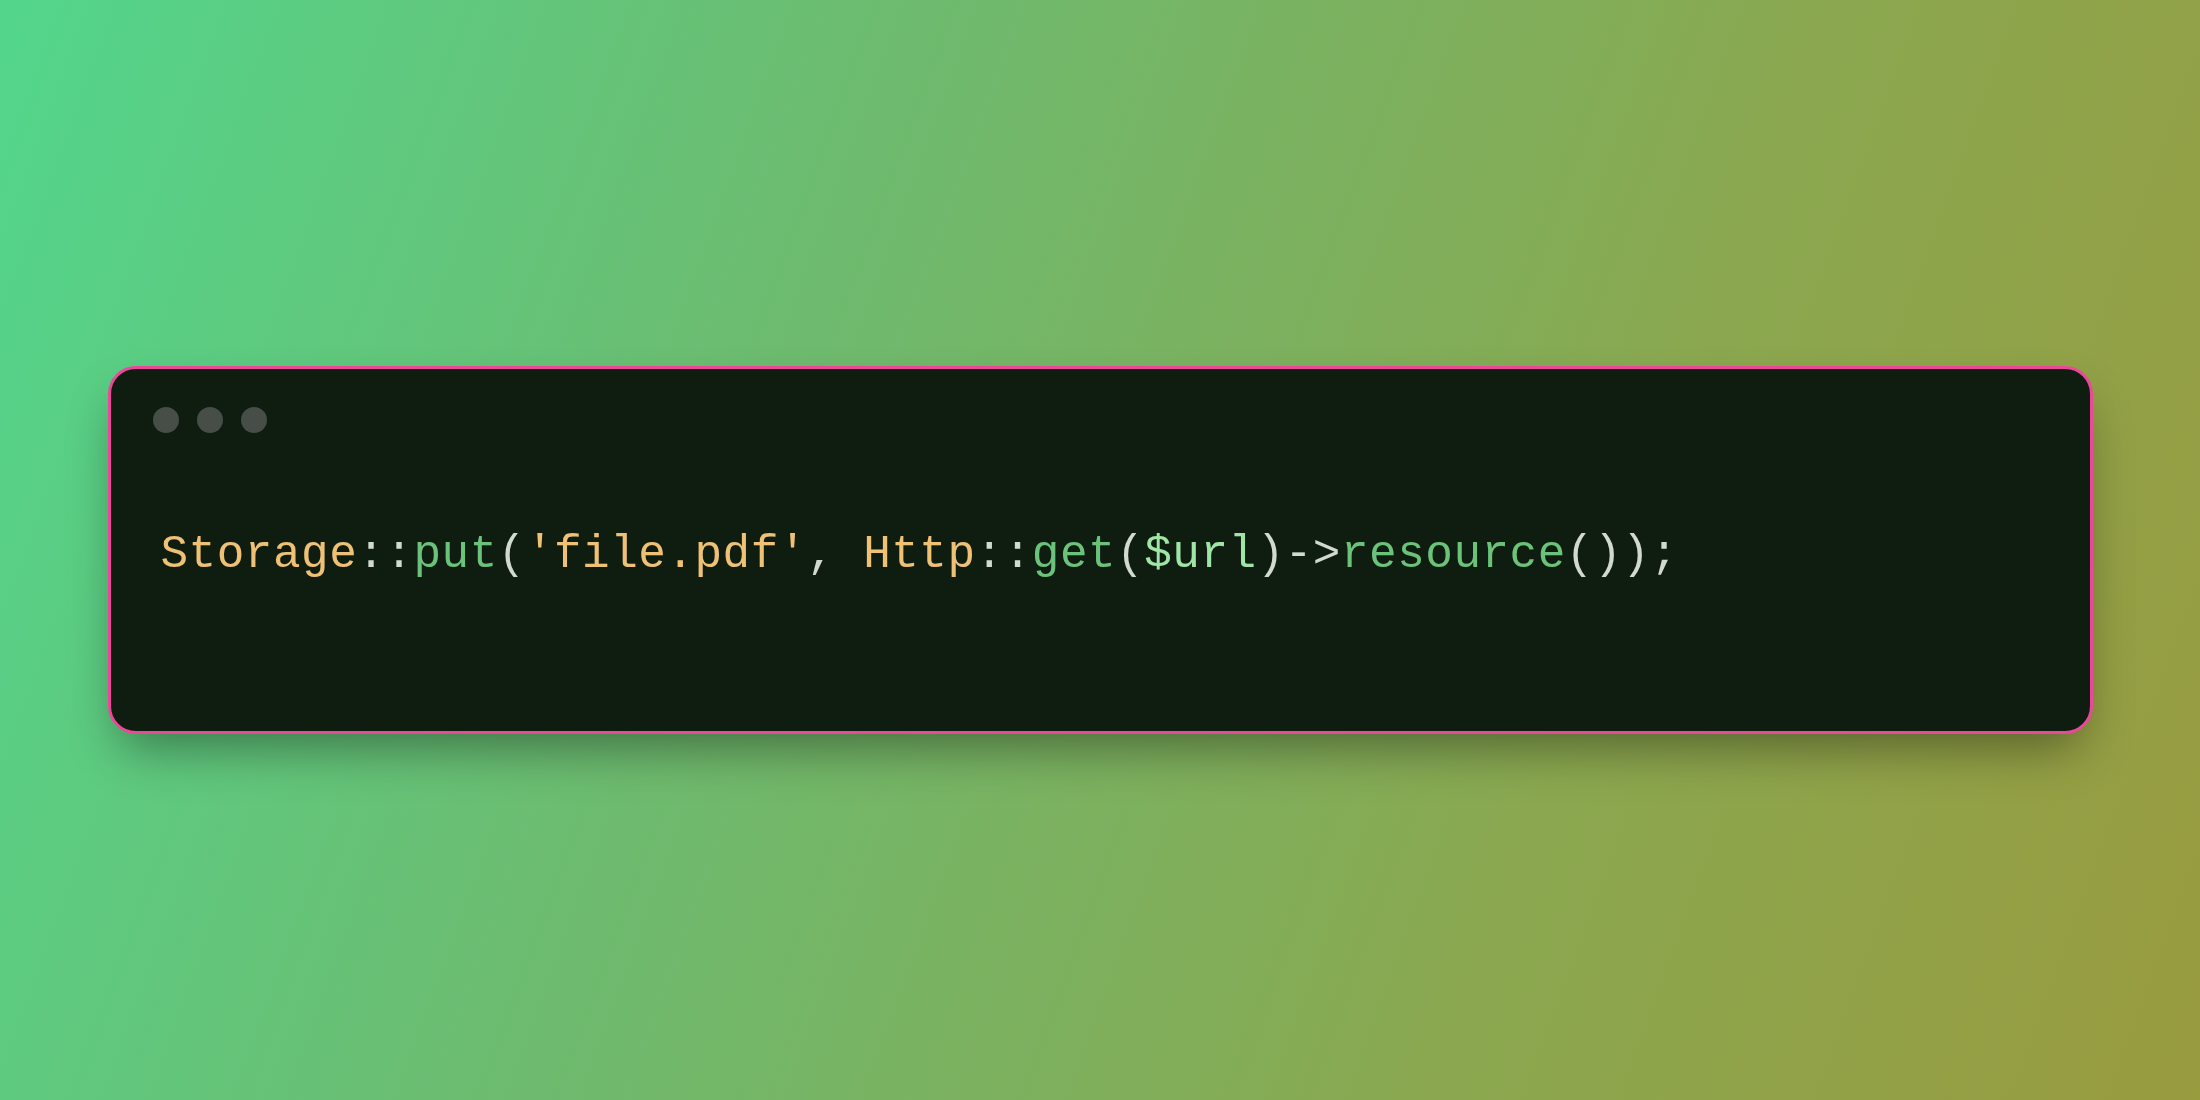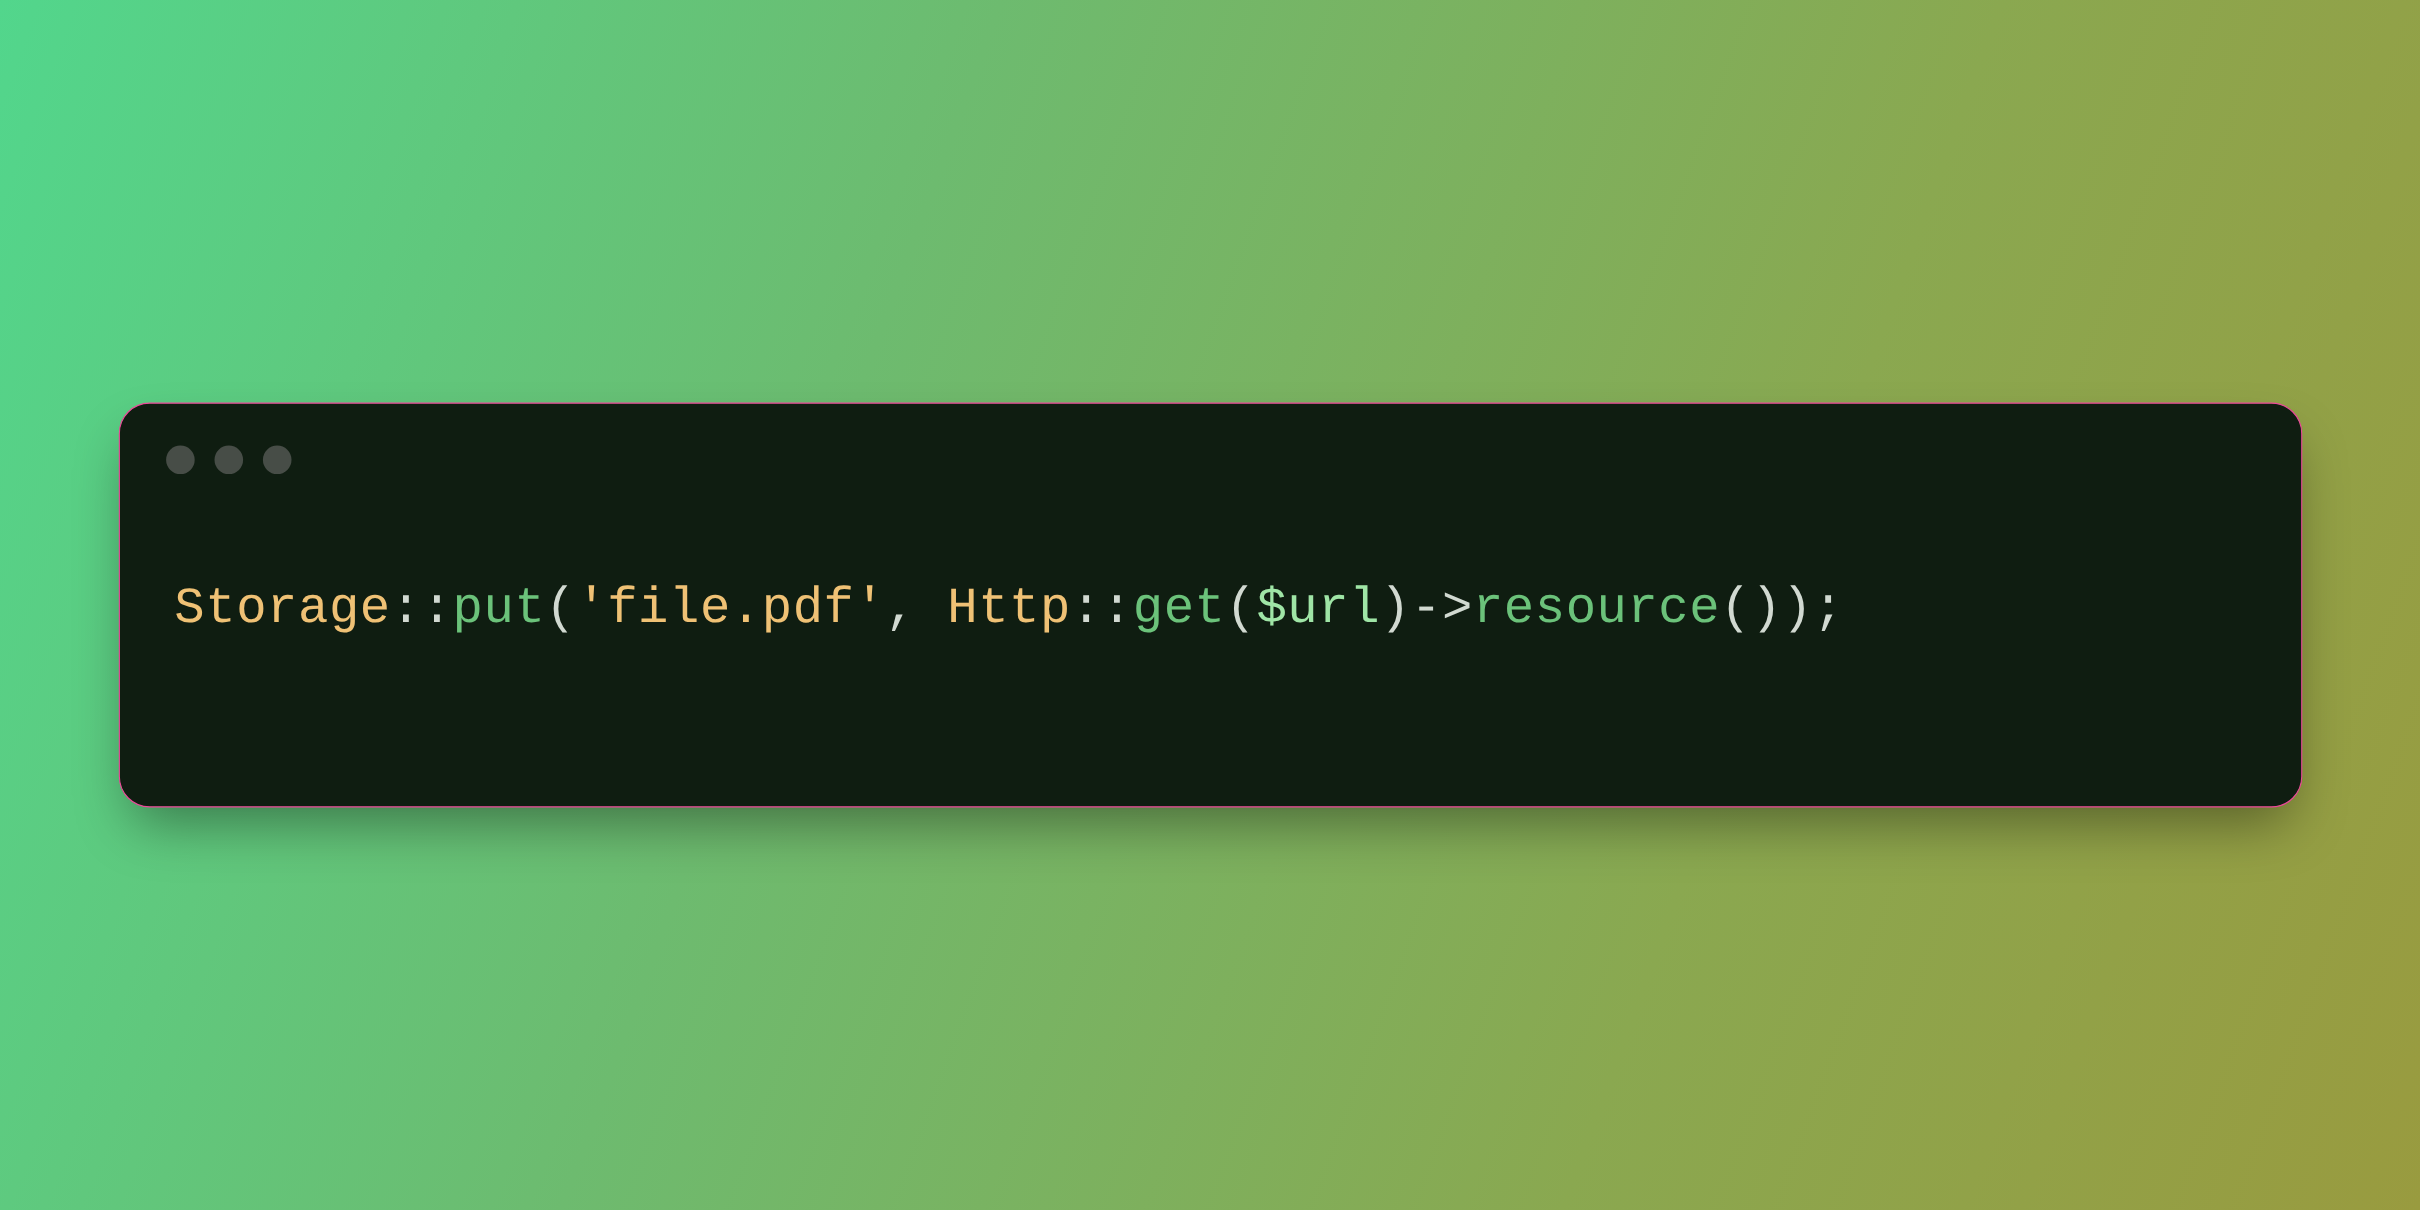--- a/index.html
+++ b/index.html
@@ -16,21 +16,21 @@
       align-items: center;
       justify-content: center;
       position: relative;
     }
     
     .code-window {
       width: 1985px;
       height: 368px;
       background: #0f1d11;
       border-radius: 28px;
-      border: 1px solid #ec4899;
+      border: 3px solid #ec4899;
       box-shadow: 0 25px 50px -12px rgba(0, 0, 0, 0.4);
       position: relative;
       overflow: hidden;
     }
     
     .traffic-lights {
       position: absolute;
       top: 38px;
       left: 42px;
       display: flex;

